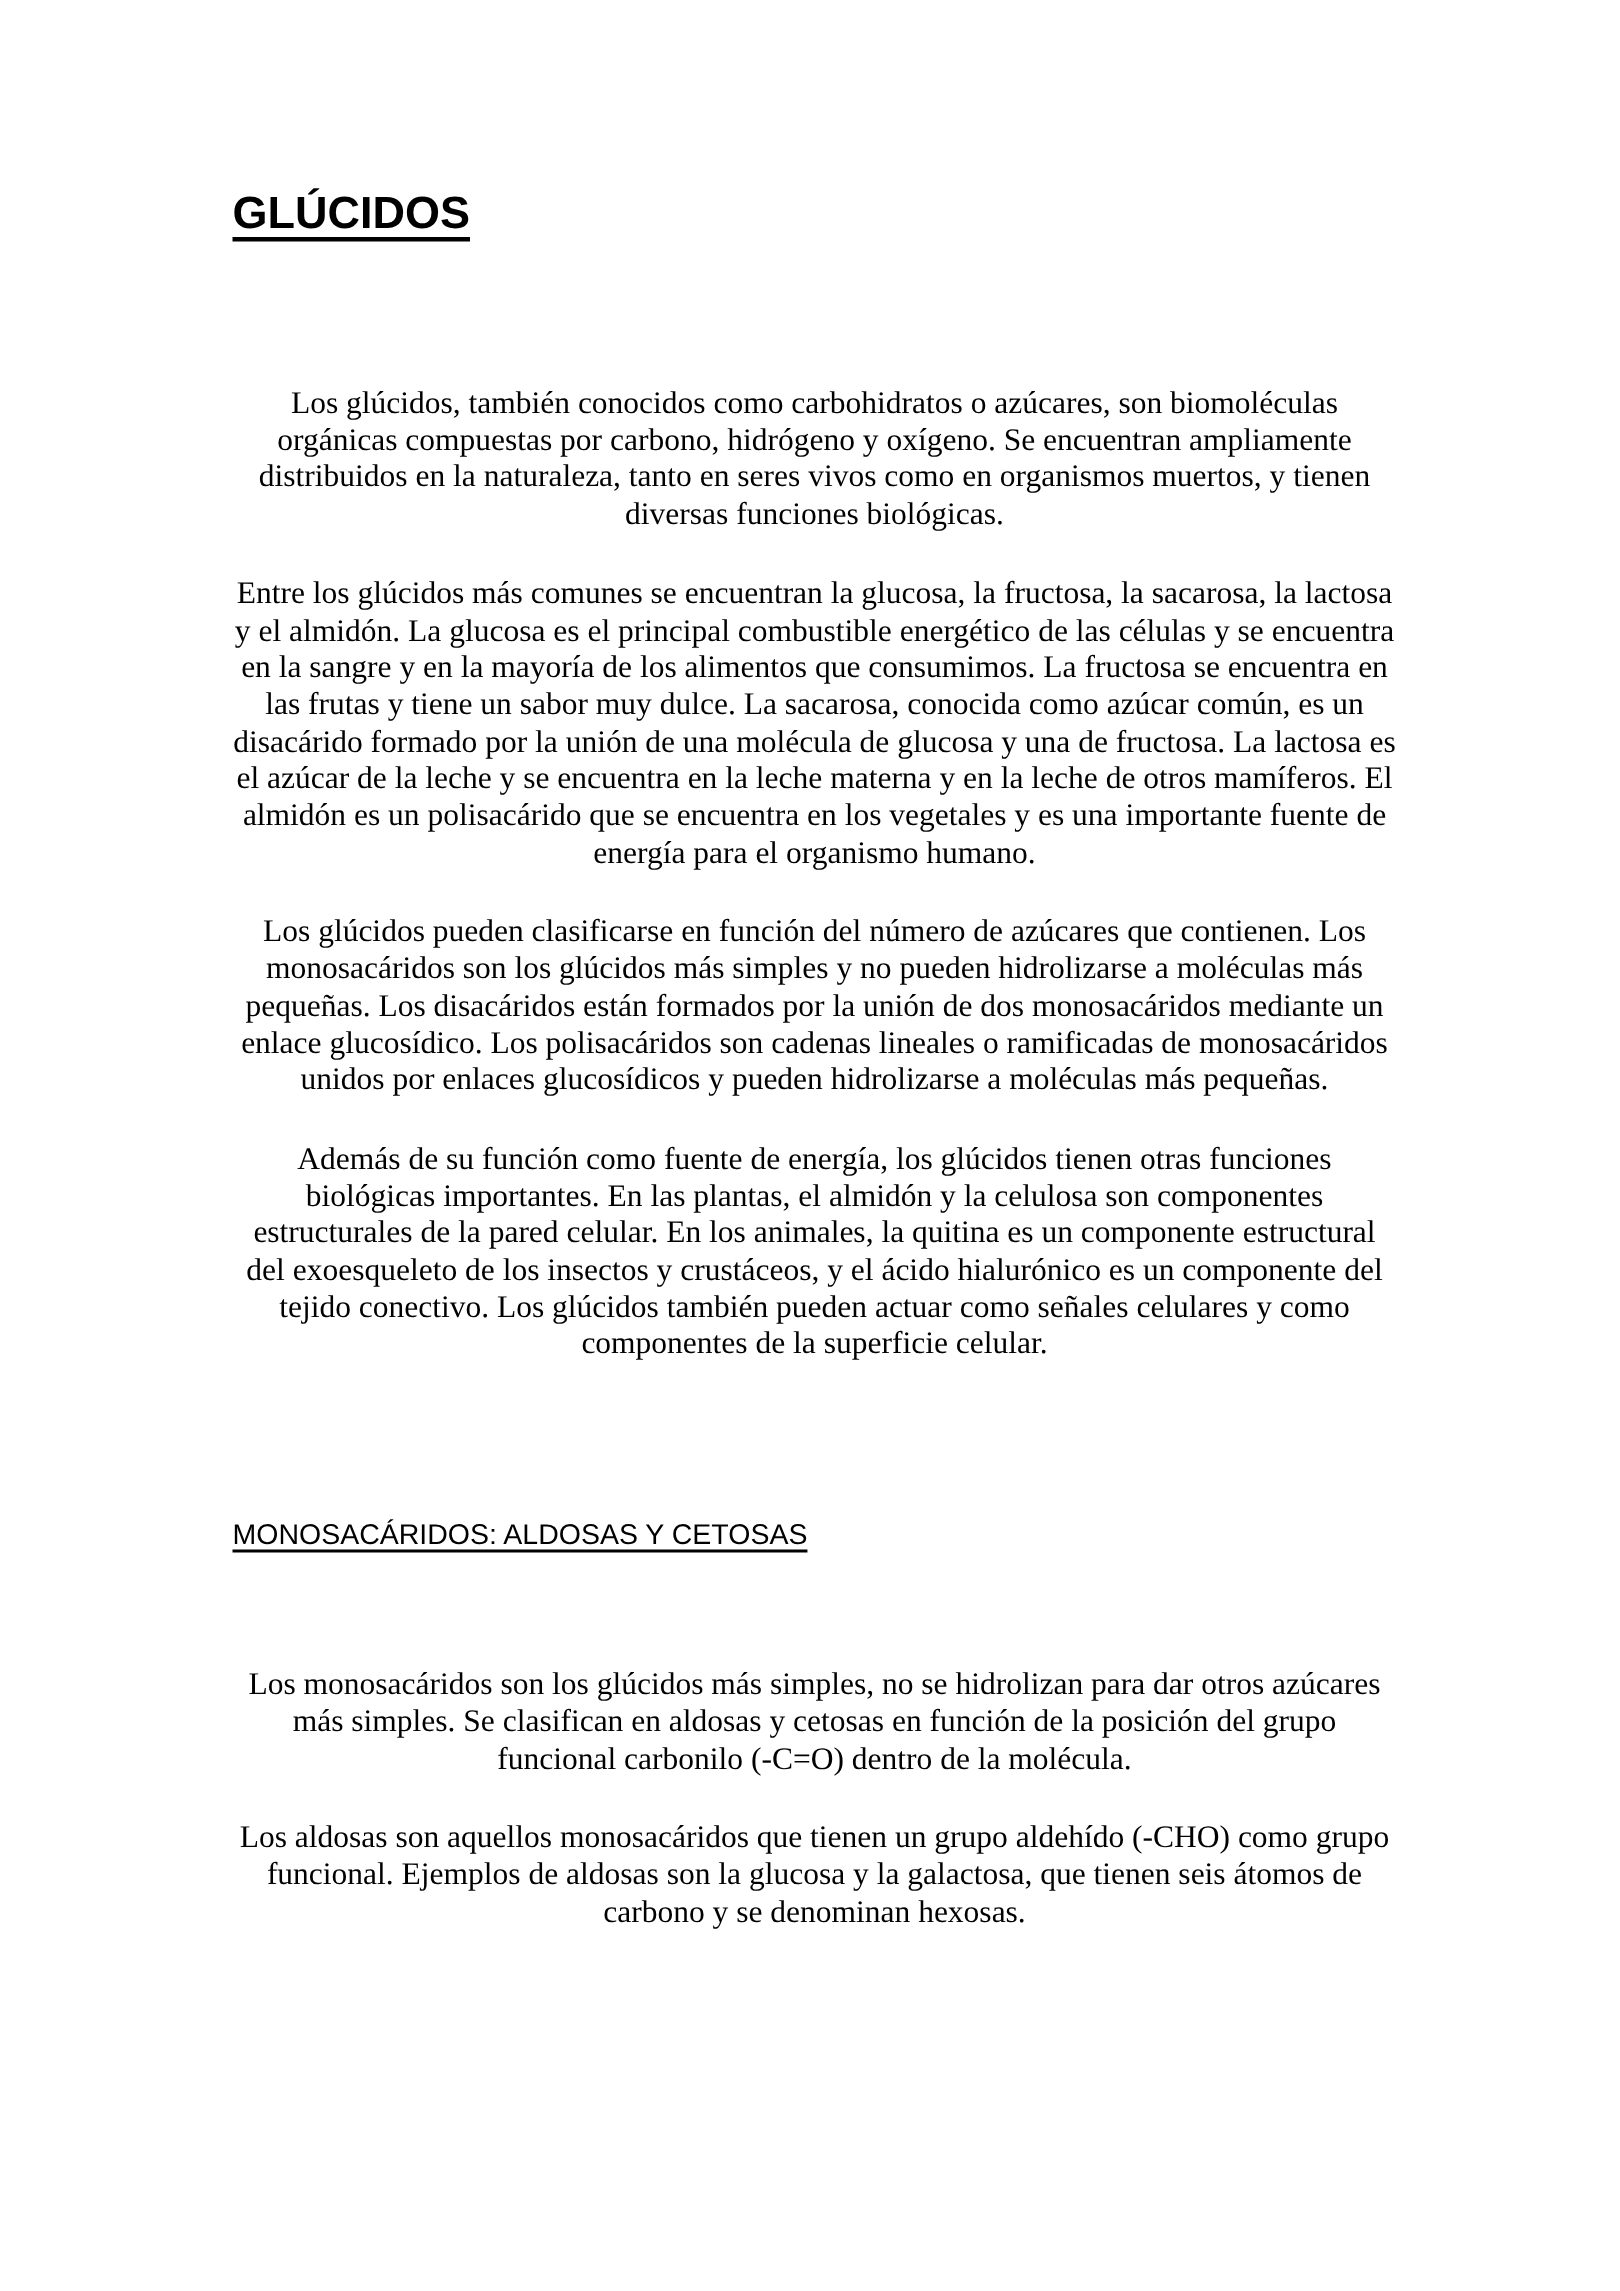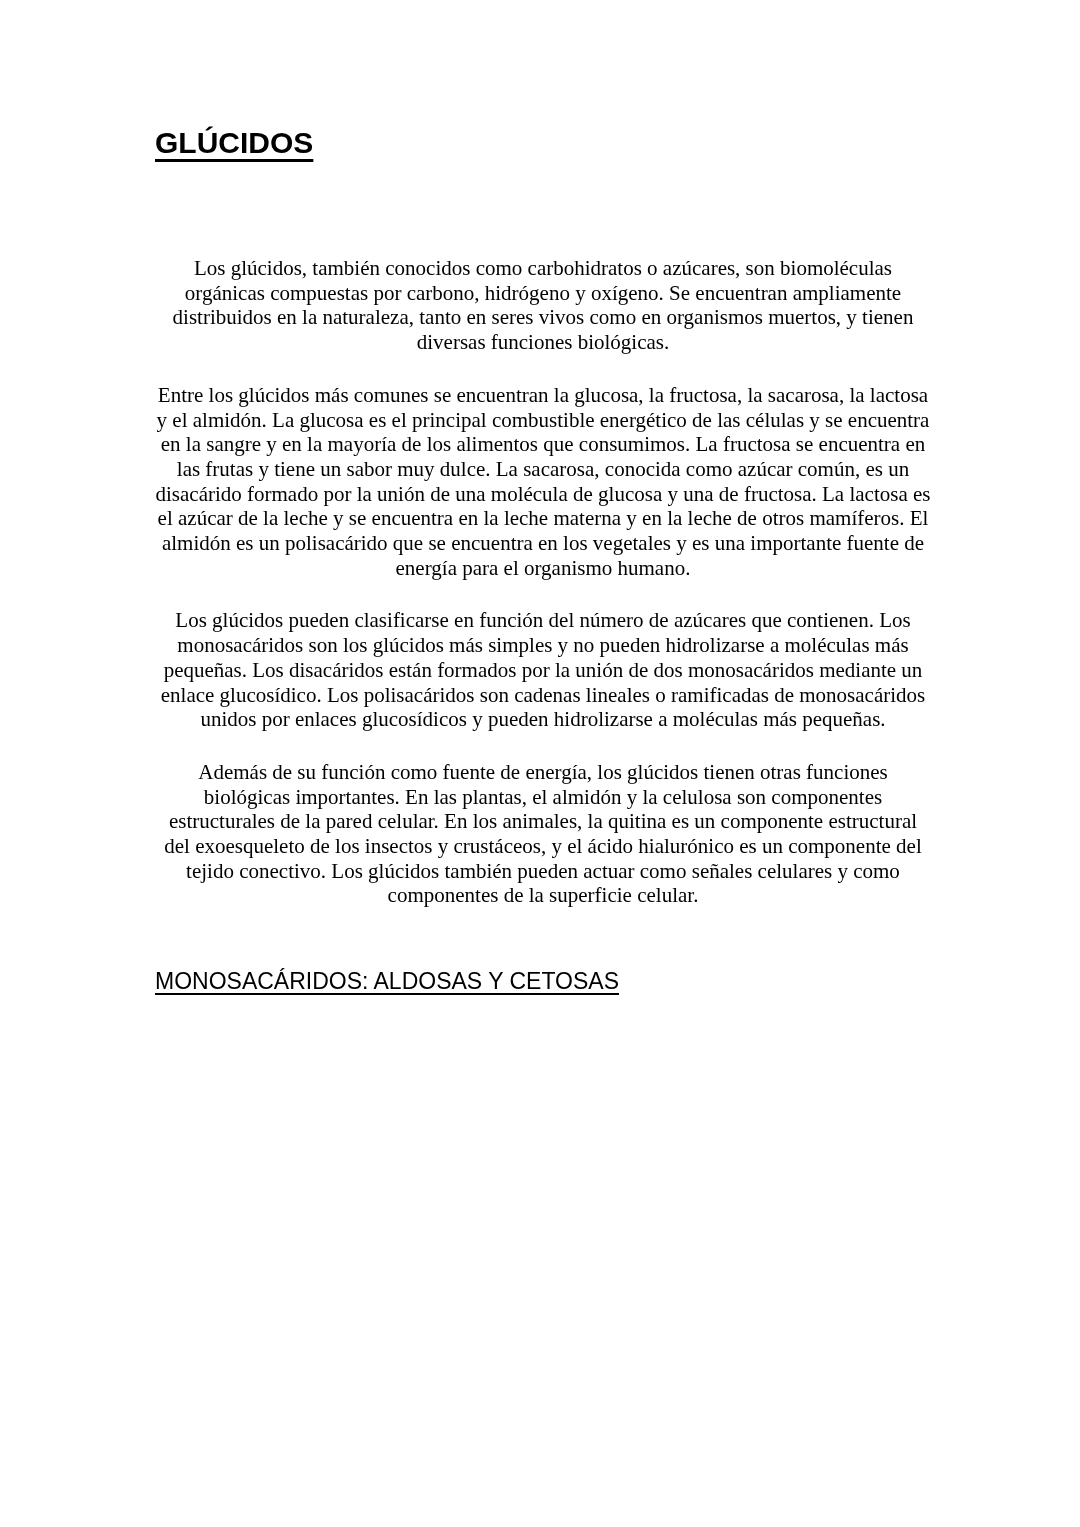--- a/index.html
+++ b/index.html
@@ -36,24 +36,24 @@
     font-size: 21px;
     line-height: 24.7px;
     color: #000000;
     margin: 0 0 28px 0;
     text-align: center;
     width: 776px;
   }
   .section-heading {
     font-family: "Liberation Sans", sans-serif;
     font-weight: 400;
-    font-size: 23px;
+    font-size: 19px;
     line-height: 24px;
     color: #000000;
-    margin: 61px 0 74px 0;
+    margin: 104px 0 74px 0;
   }
   .section-heading span {
     text-decoration: underline;
     text-decoration-thickness: 2px;
     text-underline-offset: 4px;
   }
 </style>
 </head>
 <body>
 
@@ -64,15 +64,17 @@
   <p class="body-par">Los glúcidos, también conocidos como carbohidratos o azúcares, son biomoléculas orgánicas compuestas por carbono, hidrógeno y oxígeno. Se encuentran ampliamente distribuidos en la naturaleza, tanto en seres vivos como en organismos muertos, y tienen diversas funciones biológicas.</p>
 
   <p class="body-par">Entre los glúcidos más comunes se encuentran la glucosa, la fructosa, la sacarosa, la lactosa y el almidón. La glucosa es el principal combustible energético de las células y se encuentra en la sangre y en la mayoría de los alimentos que consumimos. La fructosa se encuentra en las frutas y tiene un sabor muy dulce. La sacarosa, conocida como azúcar común, es un disacárido formado por la unión de una molécula de glucosa y una de fructosa. La lactosa es el azúcar de la leche y se encuentra en la leche materna y en la leche de otros mamíferos. El almidón es un polisacárido que se encuentra en los vegetales y es una importante fuente de energía para el organismo humano.</p>
 
   <p class="body-par">Los glúcidos pueden clasificarse en función del número de azúcares que contienen. Los monosacáridos son los glúcidos más simples y no pueden hidrolizarse a moléculas más pequeñas. Los disacáridos están formados por la unión de dos monosacáridos mediante un enlace glucosídico. Los polisacáridos son cadenas lineales o ramificadas de monosacáridos unidos por enlaces glucosídicos y pueden hidrolizarse a moléculas más pequeñas.</p>
 
   <p class="body-par">Además de su función como fuente de energía, los glúcidos tienen otras funciones biológicas importantes. En las plantas, el almidón y la celulosa son componentes estructurales de la pared celular. En los animales, la quitina es un componente estructural del exoesqueleto de los insectos y crustáceos, y el ácido hialurónico es un componente del tejido conectivo. Los glúcidos también pueden actuar como señales celulares y como componentes de la superficie celular.</p>
 
   <h2 class="section-heading"><span>MONOSACÁRIDOS: ALDOSAS Y CETOSAS</span></h2>
 
+  <p class="body-par">Los monosacáridos son los glúcidos más simples, no se hidrolizan para dar otros azúcares más simples. Se clasifican en aldosas y cetosas en función de la posición del grupo funcional carbonilo (-C=O) dentro de la molécula.</p>
 
+  <p class="body-par">Los aldosas son aquellos monosacáridos que tienen un grupo aldehído (-CHO) como grupo funcional. Ejemplos de aldosas son la glucosa y la galactosa, que tienen seis átomos de carbono y se denominan hexosas.</p>
 
 </div>
 
 </body></html>

